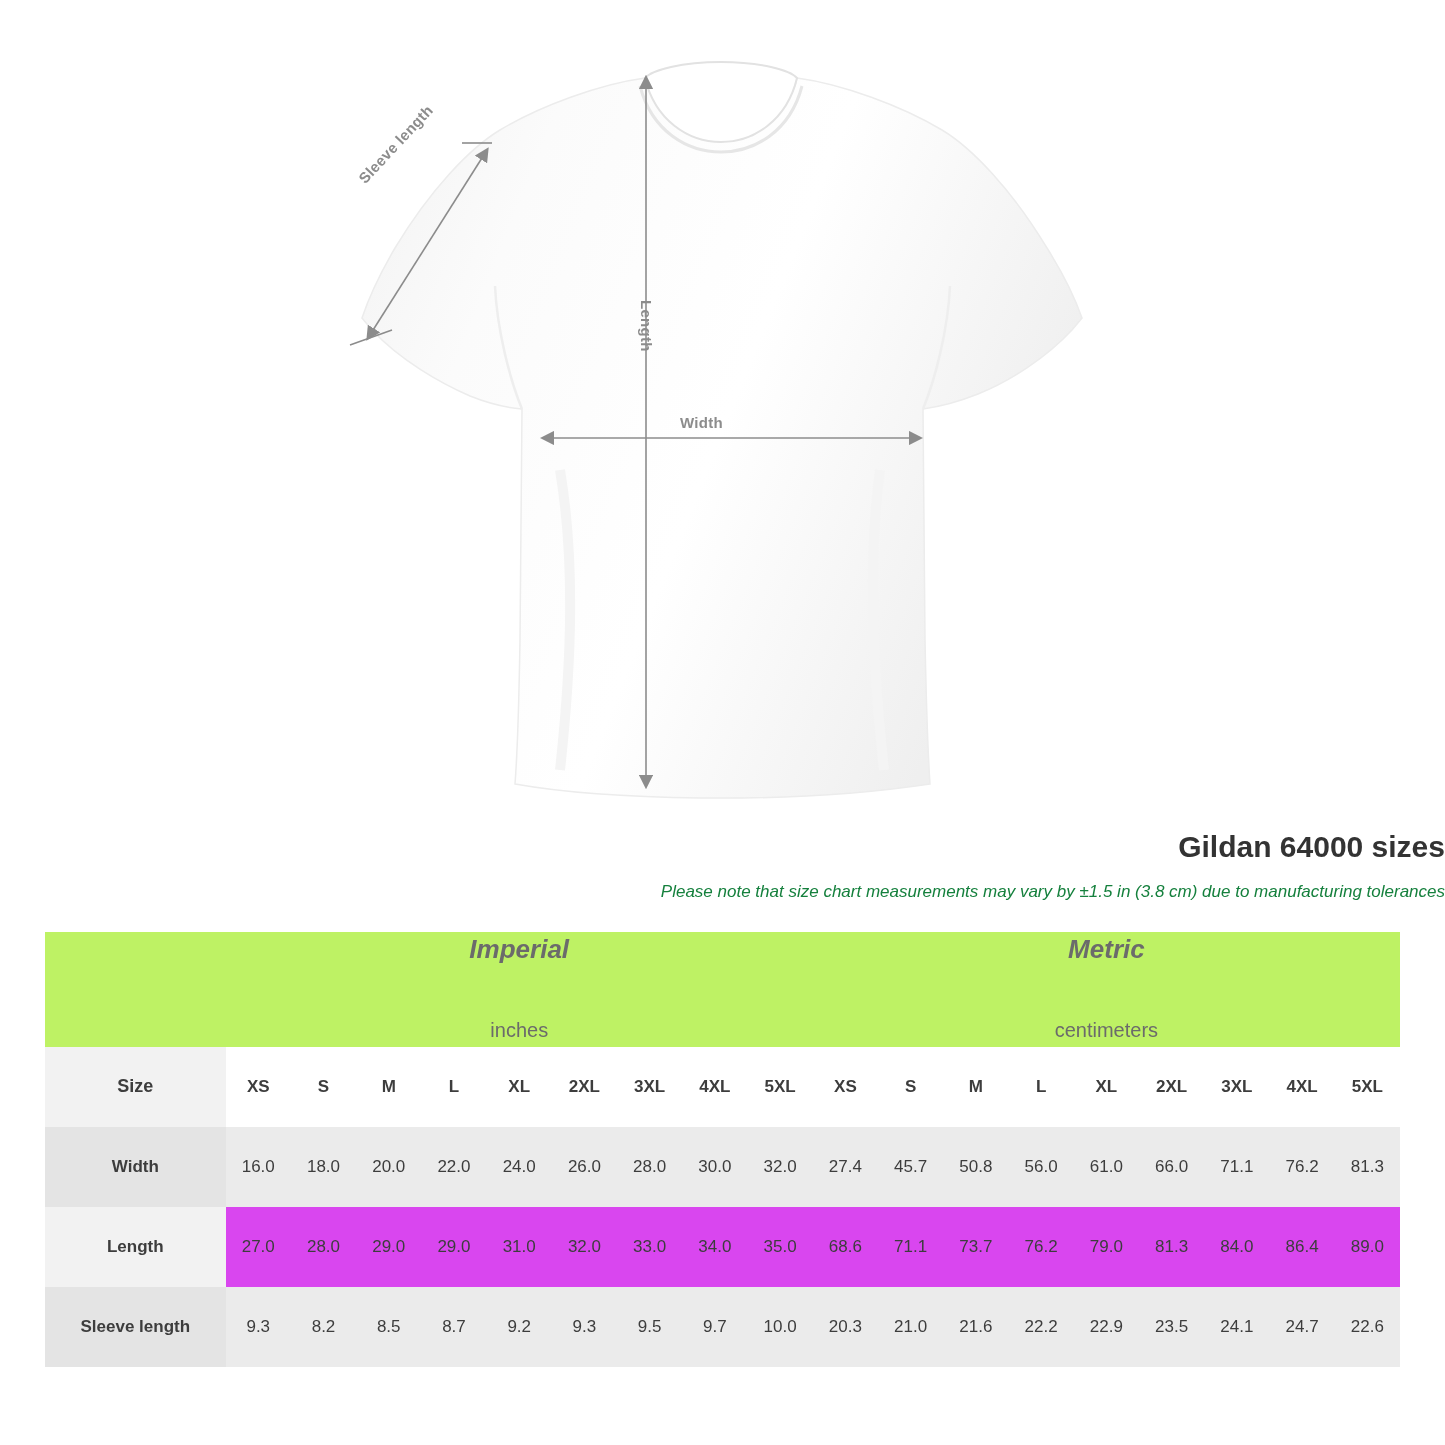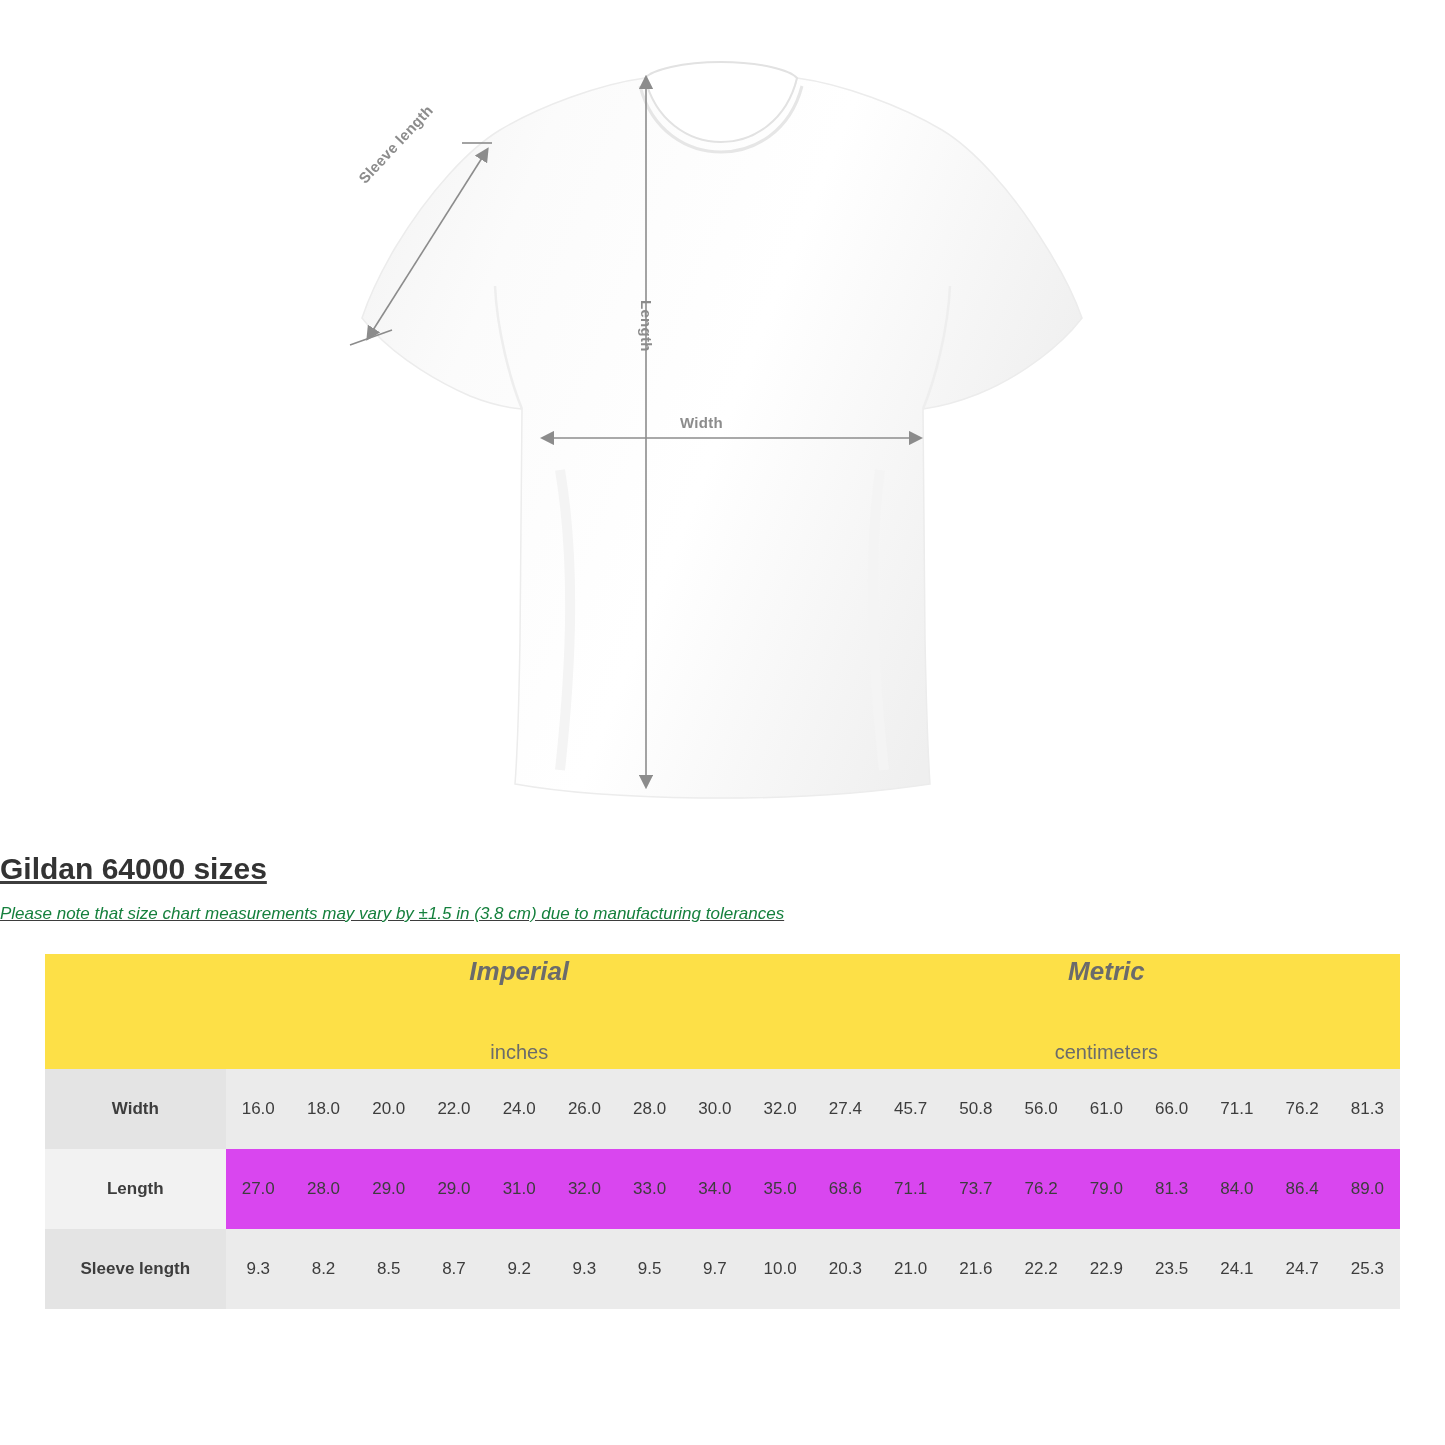--- a/index.html
+++ b/index.html
@@ -51,23 +51,21 @@
     transform: rotate(90deg);
     transform-origin: left top;
   }
   #width-label {
     left: 680px;
     top: 414px;
   }
 
   
   .titles {
-    text-align: left;
-    margin-top: 22px;
-    text-decoration: underline;
+    text-align: right;
   }
   .chart-title {
     font-size: 30px;
     font-weight: bold;
     color: #333333;
     margin: 0;
   }
   .chart-note {
     font-size: 17px;
     font-style: italic;
@@ -86,21 +84,21 @@
   }
   table.size-table td,
   table.size-table th {
     text-align: center;
     font-size: 17px;
     color: #3d3d3d;
     border: none;
   }
   .unit-head td {
     height: 110px;
-    background: #fde047;
+    background: #bef264;
     vertical-align: middle;
   }
   .unit-name {
     font-size: 26px;
     font-weight: bold;
     font-style: italic;
     color: #6b6b6b;
     line-height: 1.25;
   }
   .unit-sub {
@@ -216,20 +214,41 @@
           <td colspan="9">
             <div class="unit-name">Imperial</div>
             <div class="unit-sub">inches</div>
           </td>
           <td colspan="9">
             <div class="unit-name">Metric</div>
             <div class="unit-sub">centimeters</div>
           </td>
         </tr>
 
+        <tr class="hdr-row">
+          <td class="rowhead">Size</td>
+          <td>XS</td>
+          <td>S</td>
+          <td>M</td>
+          <td>L</td>
+          <td>XL</td>
+          <td>2XL</td>
+          <td>3XL</td>
+          <td>4XL</td>
+          <td>5XL</td>
+          <td>XS</td>
+          <td>S</td>
+          <td>M</td>
+          <td>L</td>
+          <td>XL</td>
+          <td>2XL</td>
+          <td>3XL</td>
+          <td>4XL</td>
+          <td>5XL</td>
+        </tr>
 
         <tr class="band-a">
           <td class="rowhead">Width</td>
           <td>16.0</td>
           <td>18.0</td>
           <td>20.0</td>
           <td>22.0</td>
           <td>24.0</td>
           <td>26.0</td>
           <td>28.0</td>
@@ -280,18 +299,18 @@
           <td>9.7</td>
           <td>10.0</td>
           <td>20.3</td>
           <td>21.0</td>
           <td>21.6</td>
           <td>22.2</td>
           <td>22.9</td>
           <td>23.5</td>
           <td>24.1</td>
           <td>24.7</td>
-          <td>25.3</td>
+          <td>22.6</td>
         </tr>
       </tbody>
     </table>
   </div>
 </div>
 
 </body></html>

